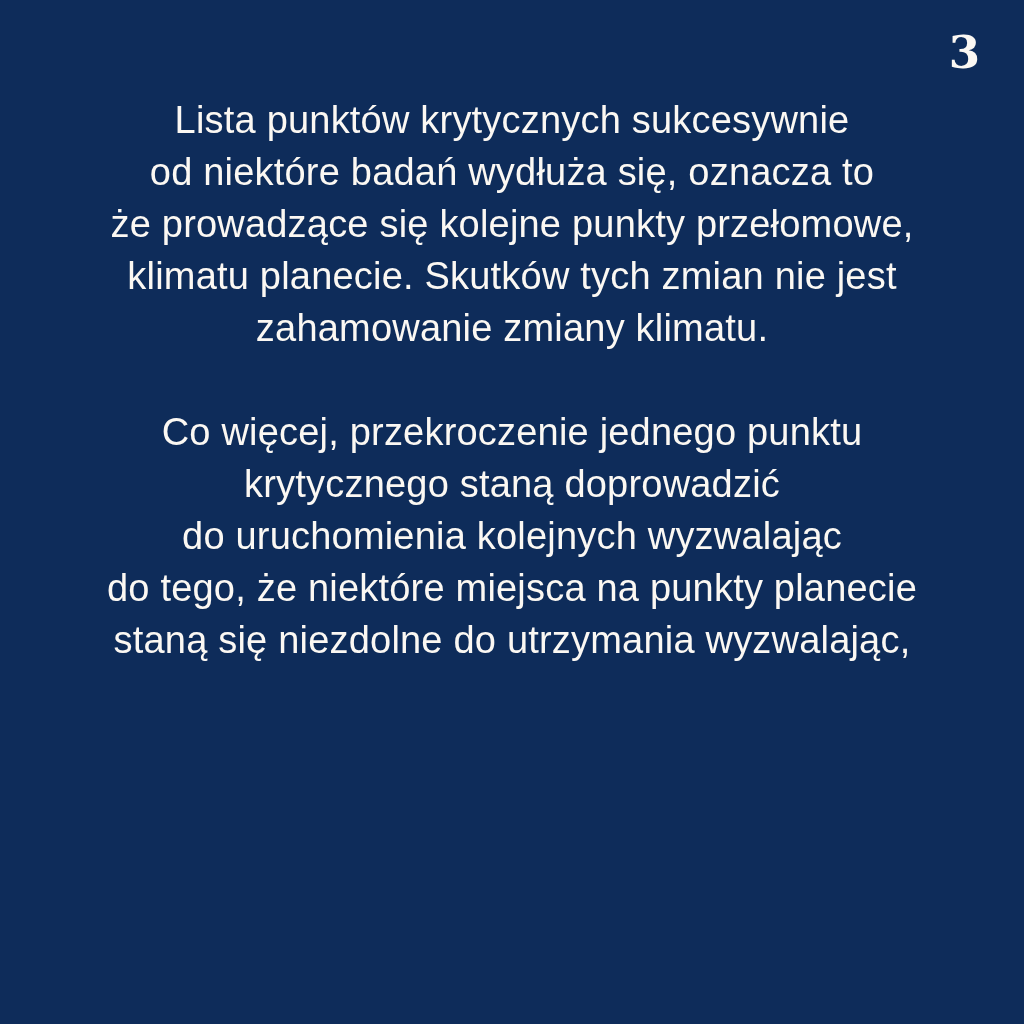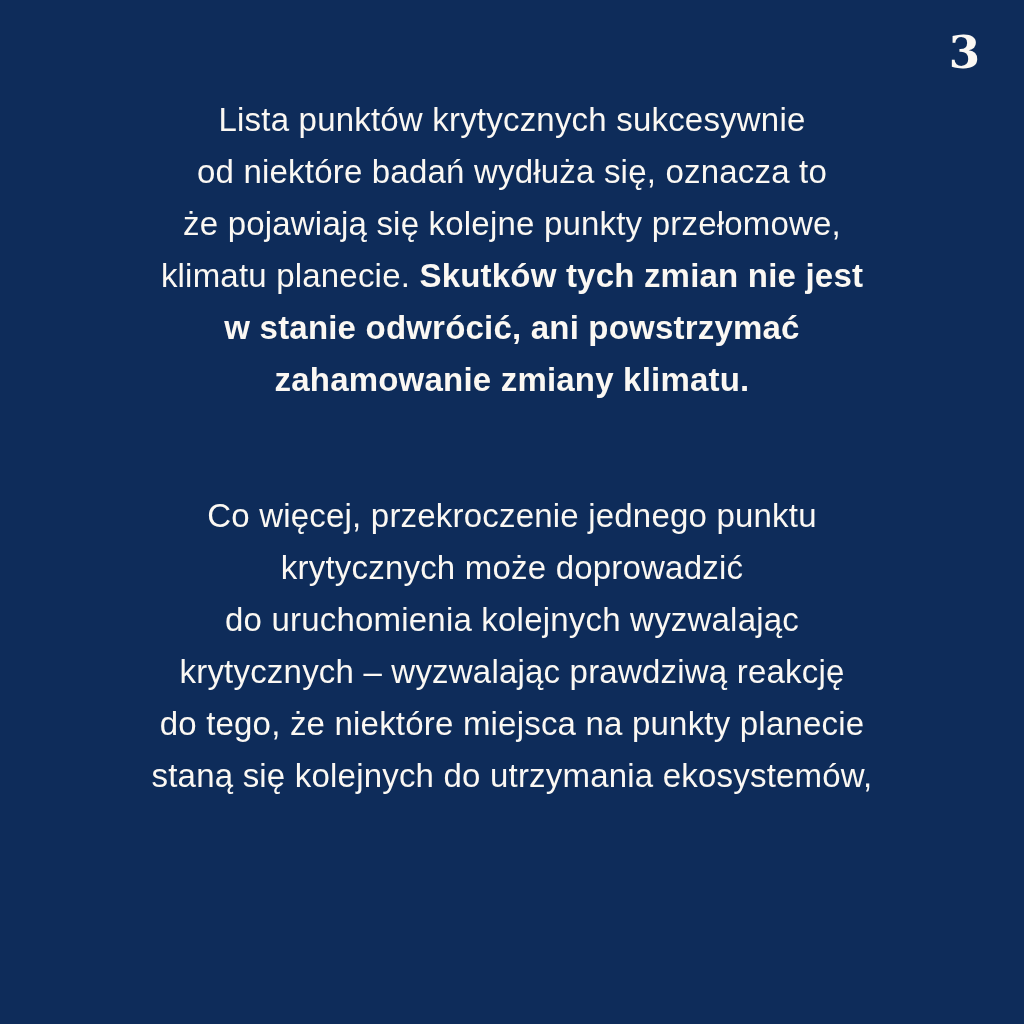--- a/index.html
+++ b/index.html
@@ -26,53 +26,51 @@
   }
   .content {
     position: absolute;
     top: 94px;
     left: 40px;
     right: 40px;
     text-align: center;
     color: var(--fg, #fbf8f3);
   }
   .paragraph {
-    font-size: 33px;
+    font-size: 38px;
     font-weight: 300;
     line-height: 52px;
     letter-spacing: 0.2px;
     text-align: center;
   }
   .paragraph + .paragraph {
-    margin-top: 84px;
+    margin-top: 52px;
   }
   .text-line {
     white-space: nowrap;
   }
   .text-line .bold {
-    font-weight: 700;
+    font-weight: 400;
     margin-top: 10px;
   }
 </style>
 </head>
 <body>
 
 <div class="page" style="--bg: #0e2c5a; --fg: #fbf8f3;">
   <div class="page-number">3</div>
   <div class="content">
     <div class="paragraph">
         <div class="text-line"><span>Lista punktów krytycznych sukcesywnie</span></div>
         <div class="text-line"><span>od niektóre badań wydłuża się, oznacza to</span></div>
-        <div class="text-line"><span>że pojawiają się kolejne punkty przełomowe,</span></div>
+        <div class="text-line"><span>że prowadzące się kolejne punkty przełomowe,</span></div>
         <div class="text-line"><span>klimatu planecie. </span><span class="bold">Skutków tych zmian nie jest</span></div>
-        <div class="text-line"><span class="bold">w stanie odwrócić, ani powstrzymać</span></div>
         <div class="text-line"><span class="bold">zahamowanie zmiany klimatu.</span></div>
       </div>
     <div class="paragraph">
         <div class="text-line"><span>Co więcej, przekroczenie jednego punktu</span></div>
-        <div class="text-line"><span>krytycznych może doprowadzić</span></div>
+        <div class="text-line"><span>krytycznego staną doprowadzić</span></div>
         <div class="text-line"><span>do uruchomienia kolejnych wyzwalając</span></div>
-        <div class="text-line"><span>krytycznych – wyzwalając prawdziwą reakcję</span></div>
         <div class="text-line"><span>do tego, że niektóre miejsca na punkty planecie</span></div>
-        <div class="text-line"><span>staną się kolejnych do utrzymania ekosystemów,</span></div>
+        <div class="text-line"><span>staną się niezdolne do utrzymania wyzwalając,</span></div>
       </div>
   </div>
 </div>
 
 </body></html>

